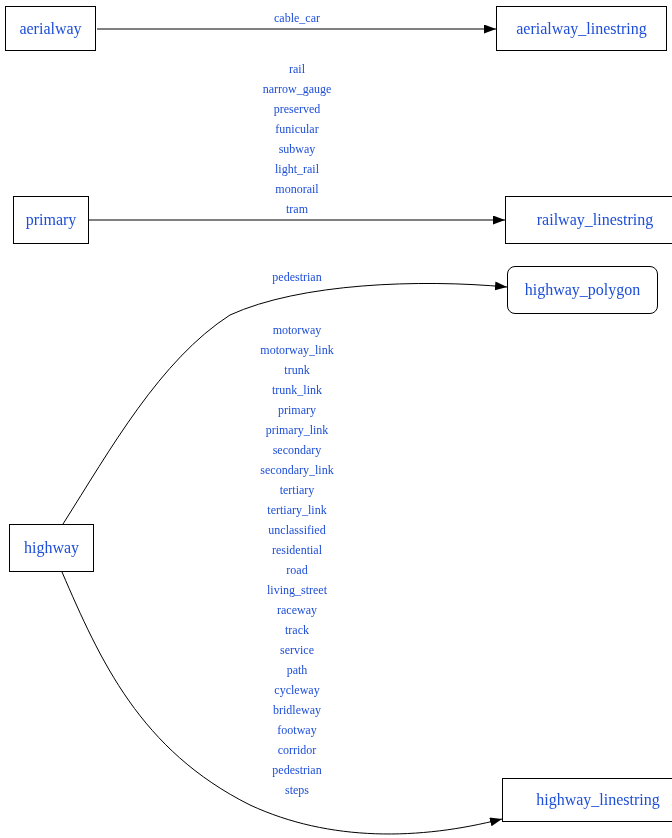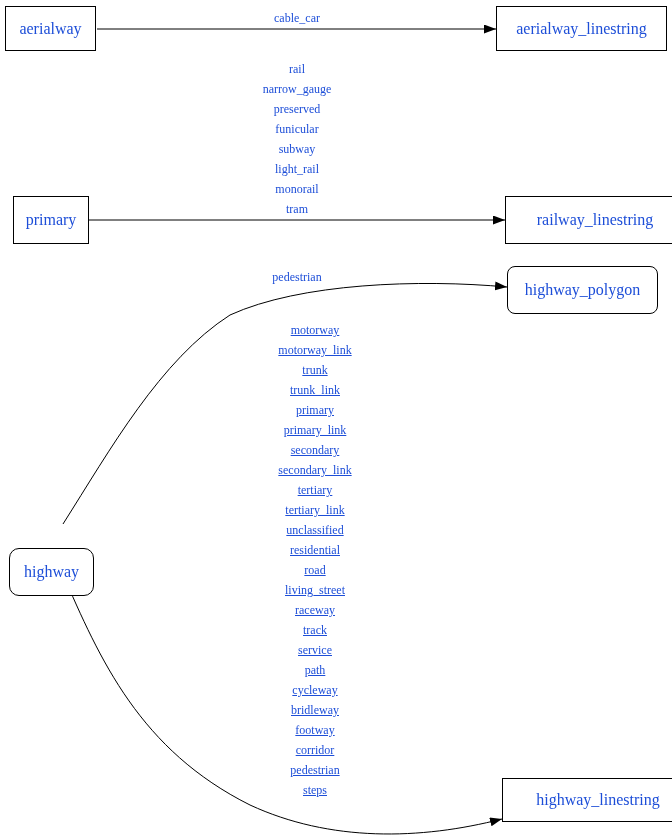--- a/index.html
+++ b/index.html
@@ -67,40 +67,40 @@
   </svg>
 
   <div class="node" style="left:5px; top:6px; width:91px; height:45px;">aerialway</div>
 
   <div class="node" style="left:496px; top:6px; width:171px; height:45px;">aerialway_linestring</div>
 
   <div class="node" style="left:13px; top:196px; width:76px; height:48px;">primary</div>
 
   <div class="node" style="left:505px; top:196px; width:180px; height:48px;">railway_linestring</div>
 
-  <div class="node" style="left:9px; top:548px; width:85px; height:48px;border-radius:10px;">highway</div>
+  <div class="node" style="left:9px; top:524px; width:85px; height:48px;">highway</div>
 
   <div class="node" style="left:507px; top:266px; width:151px; height:48px;border-radius:8px;">highway_polygon</div>
 
   <div class="node" style="left:502px; top:778px; width:192px; height:44px;">highway_linestring</div>
 
   <div class="edge-label" style="left:297px; top:8px;">cable_car</div>
 
   <div class="edge-label" style="left:297px; top:59px;text-align:center;">rail
 narrow_gauge
 preserved
 funicular
 subway
 light_rail
 monorail
 tram</div>
 
   <div class="edge-label" style="left:297px; top:267px;">pedestrian</div>
 
-  <div class="edge-label" style="left:315px; top:320px;text-decoration:underline;">motorway
+  <div class="edge-label" style="left:297px; top:320px;">motorway
 motorway_link
 trunk
 trunk_link
 primary
 primary_link
 secondary
 secondary_link
 tertiary
 tertiary_link
 unclassified

